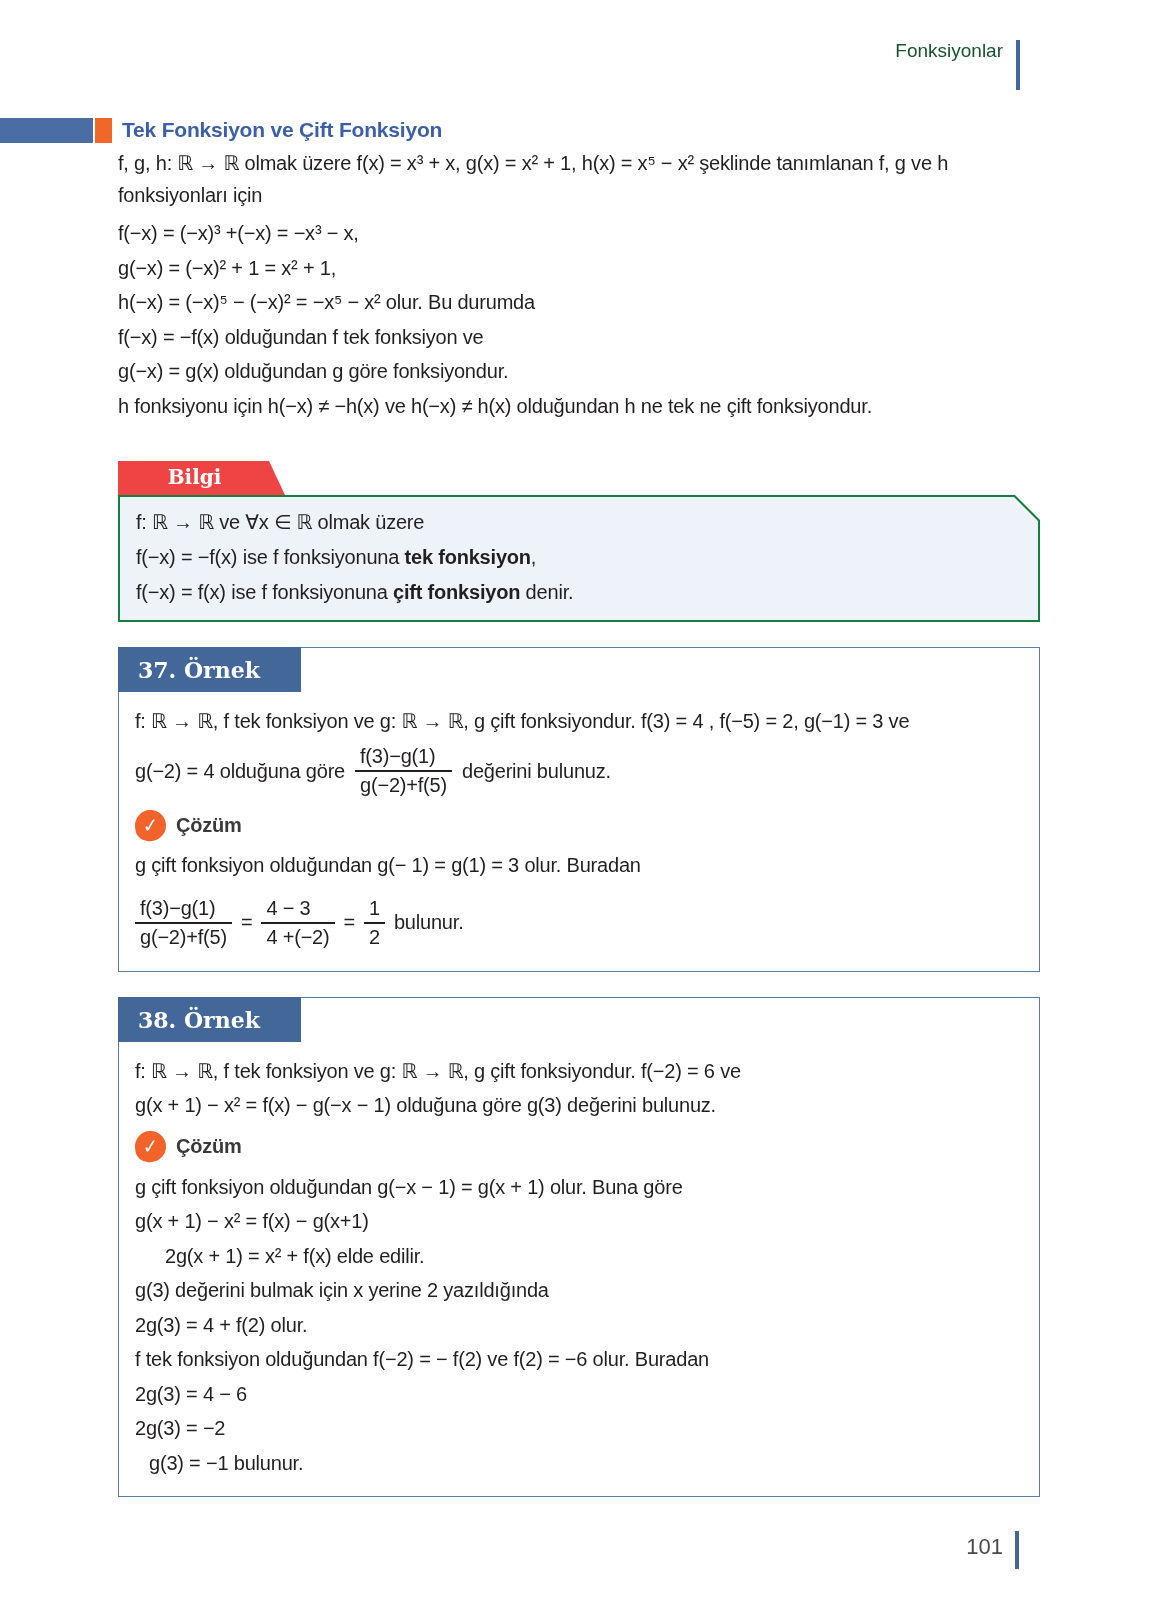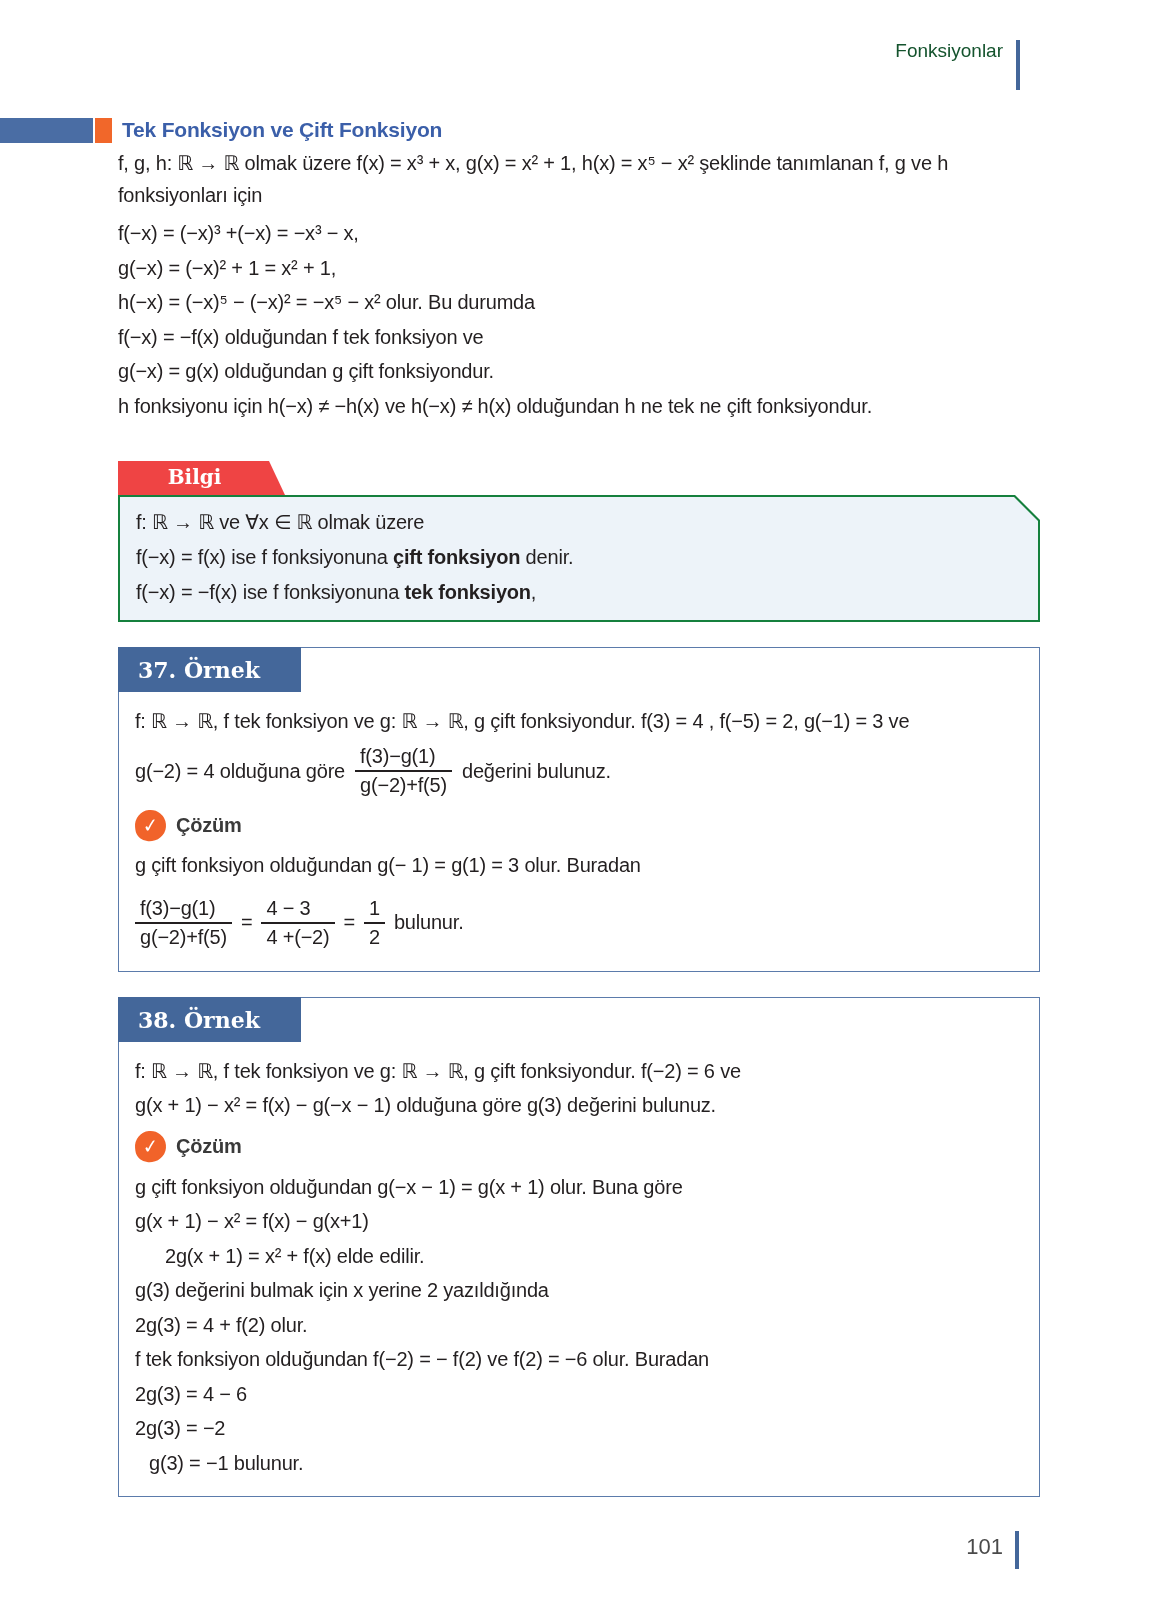--- a/index.html
+++ b/index.html
@@ -95,31 +95,31 @@
   <div class="content-col">
 
     <p class="intro-line">f, g, h: ℝ → ℝ olmak üzere f(x) = x³ + x, g(x) = x² + 1, h(x) = x⁵ − x² şeklinde tanımlanan f, g ve h</p>
     <p class="intro-line">fonksiyonları için</p>
 
     <div class="deriv-block">
       <p class="deriv-line">f(−x) = (−x)³ +(−x) = −x³ − x,</p>
       <p class="deriv-line">g(−x) = (−x)² + 1 = x² + 1,</p>
       <p class="deriv-line">h(−x) = (−x)⁵ − (−x)² = −x⁵ − x² olur. Bu durumda</p>
       <p class="deriv-line">f(−x) = −f(x) olduğundan f tek fonksiyon ve</p>
-      <p class="deriv-line">g(−x) = g(x) olduğundan g çift fonksiyondur.</p>
+      <p class="deriv-line">g(−x) = g(x) olduğundan g göre fonksiyondur.</p>
       <p class="deriv-line">h fonksiyonu için h(−x) ≠ −h(x) ve h(−x) ≠ h(x) olduğundan h ne tek ne çift fonksiyondur.</p>
     </div>
 
     <div class="bilgi">
       <div class="bilgi-tab">Bilgi</div>
       <div class="bilgi-body-wrap">
         <div class="bilgi-body">
           <p class="bilgi-line">f: ℝ → ℝ ve ∀x ∈ ℝ olmak üzere</p>
+          <p class="bilgi-line"><span>f(−x) = −f(x) ise f fonksiyonuna </span><b>tek fonksiyon</b><span>,</span></p>
           <p class="bilgi-line"><span>f(−x) = f(x) ise f fonksiyonuna </span><b>çift fonksiyon</b><span> denir.</span></p>
-          <p class="bilgi-line"><span>f(−x) = −f(x) ise f fonksiyonuna </span><b>tek fonksiyon</b><span>,</span></p>
         </div>
       </div>
     </div>
 
     <div class="example-box">
       <div class="example-tab">37. Örnek</div>
       <div class="example-content">
         <p class="stmt-line">f: ℝ → ℝ, f tek fonksiyon ve g: ℝ → ℝ, g çift fonksiyondur. f(3) = 4 , f(−5) = 2, g(−1) = 3 ve</p>
         <div class="frac-row">
           <span>g(−2) = 4 olduğuna göre</span>

